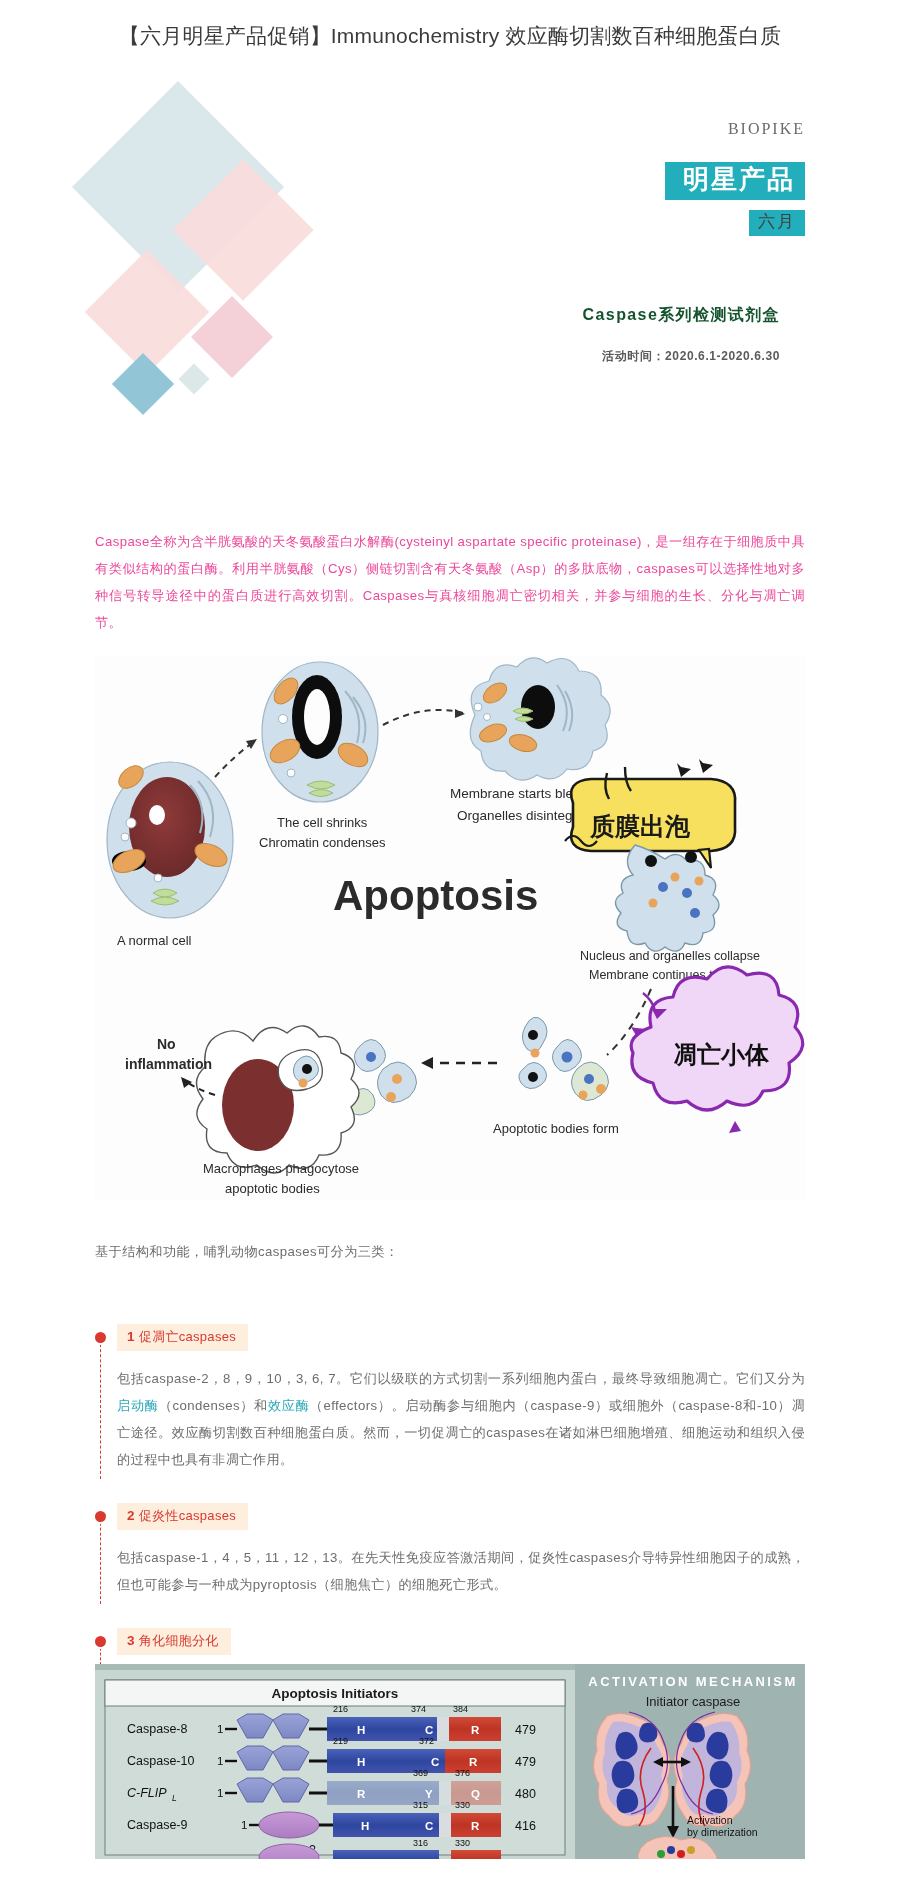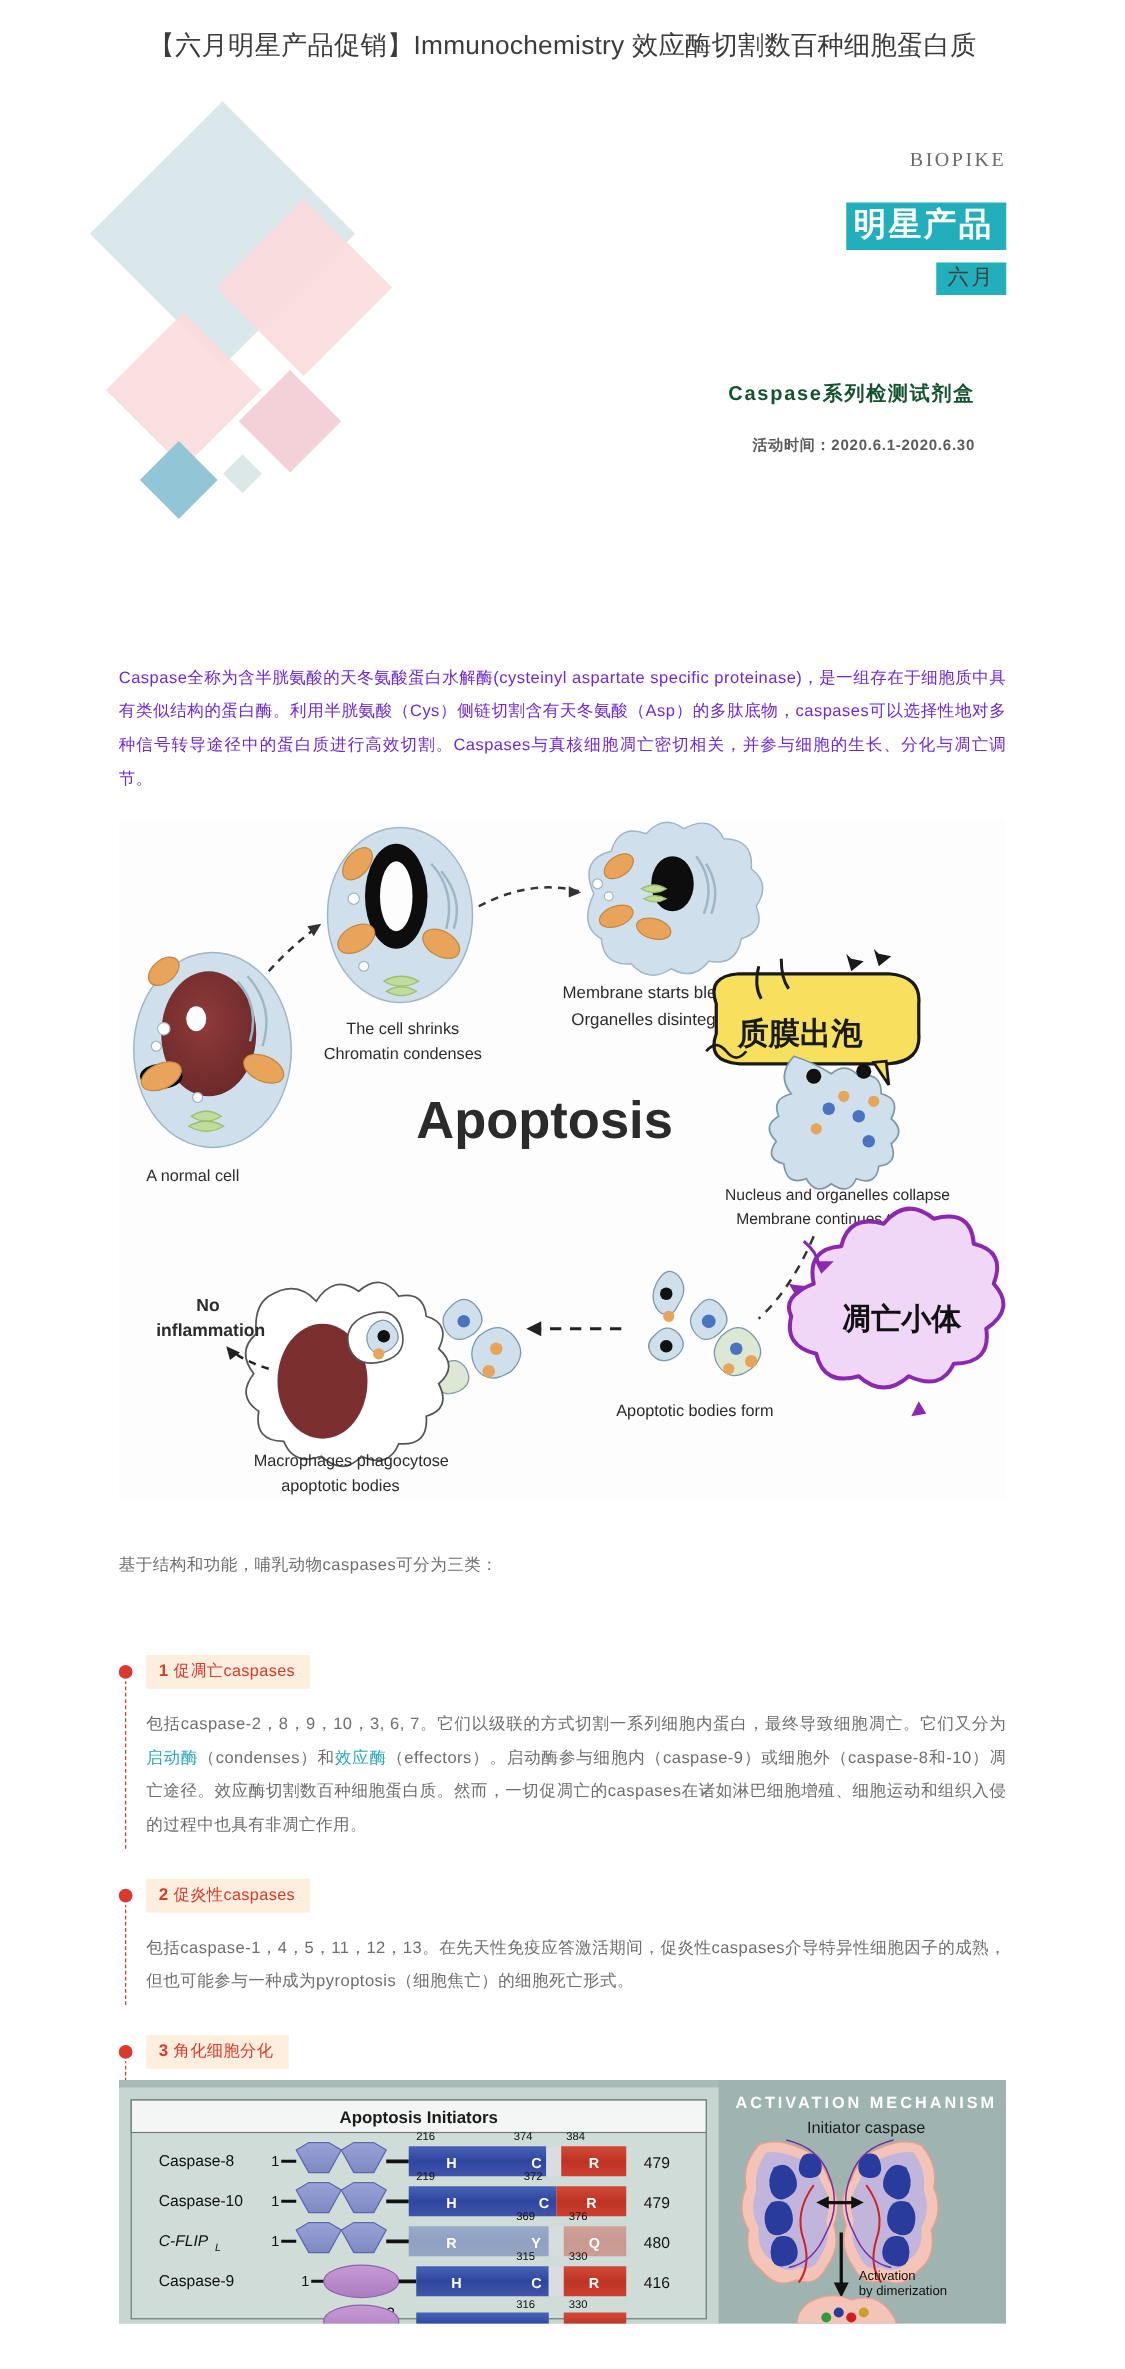--- a/index.html
+++ b/index.html
@@ -35,41 +35,41 @@
 
   .brand {
     position:absolute; right:0; top:20px;
     font-family:"Liberation Serif","DejaVu Serif",serif;
     font-size:16px; letter-spacing:2px; color:#6b6b6b;
   }
   .badge-main {
     position:absolute; right:0; top:62px;
     background:#22aebb; color:#fff;
     font-size:26px; font-weight:bold; letter-spacing:2px;
-    padding:3px 10px 6px 6px; line-height:1.1;
+    padding:3px 10px 6px 18px; line-height:1.1;
   }
   .badge-sub {
     position:absolute; right:0; top:110px;
     background:#22aebb; color:#404040;
     font-size:17px; letter-spacing:2px;
     padding:2px 9px 4px 9px; line-height:1.2;
   }
   .kit-name {
     position:absolute; right:25px; top:205px;
     color:#14532d; font-size:16px; font-weight:bold; letter-spacing:1.4px;
   }
   .kit-date {
     position:absolute; right:25px; top:248px;
     color:#5b5b5b; font-size:12px; font-weight:bold; letter-spacing:.6px;
   }
 
   
   .intro {
     position:absolute; left:95px; top:528px; width:710px;
-    font-size:13.2px; line-height:2.05; color:#6d28d9;
+    font-size:13.2px; line-height:2.05; color:#ec4899;
     text-align:justify; text-justify:inter-ideograph;
     letter-spacing:.4px;
   }
 
   
   .fig-apop {
     position:absolute; left:95px; top:655px; width:710px; height:545px;
     background:#fdfdfd; overflow:hidden;
   }
   .fig-apop svg { display:block; }

